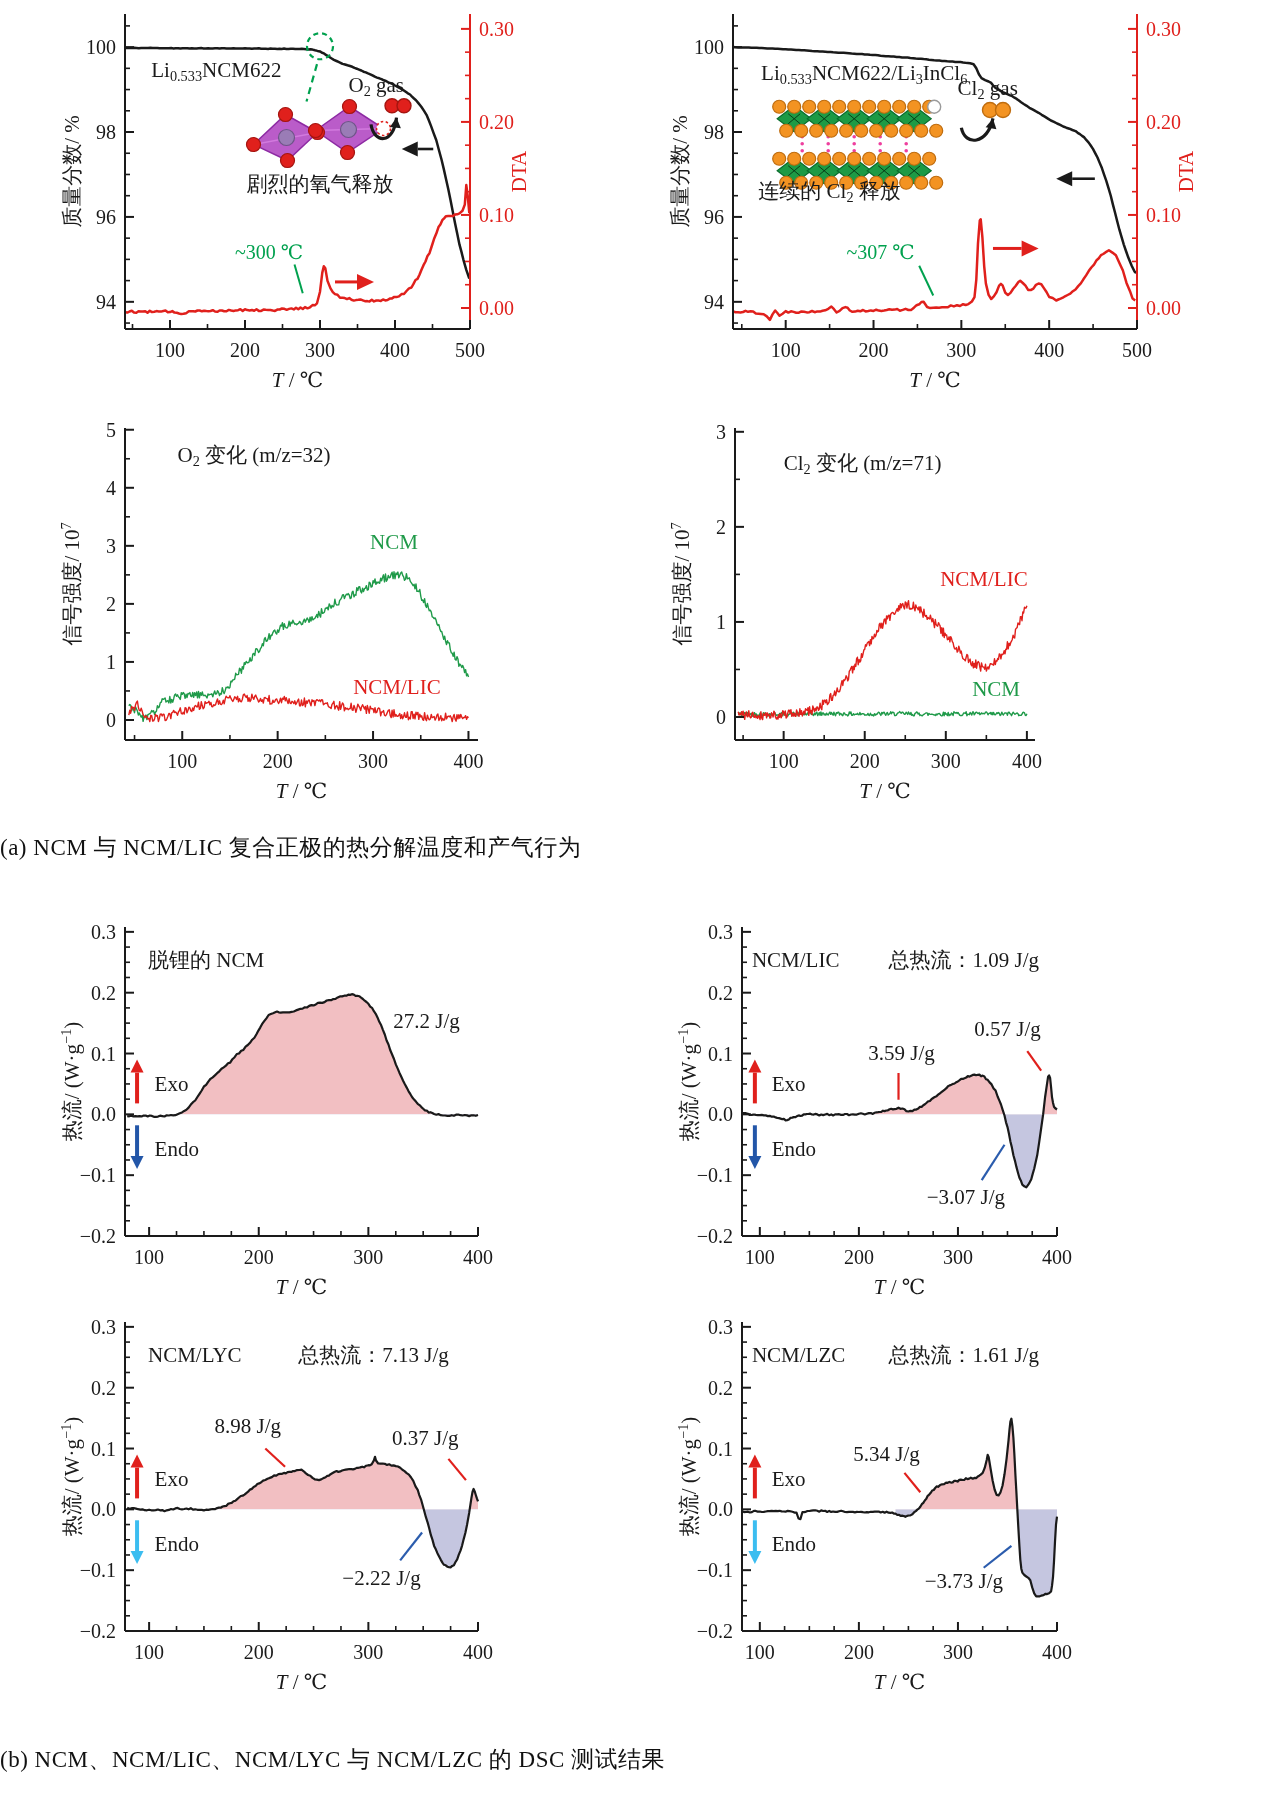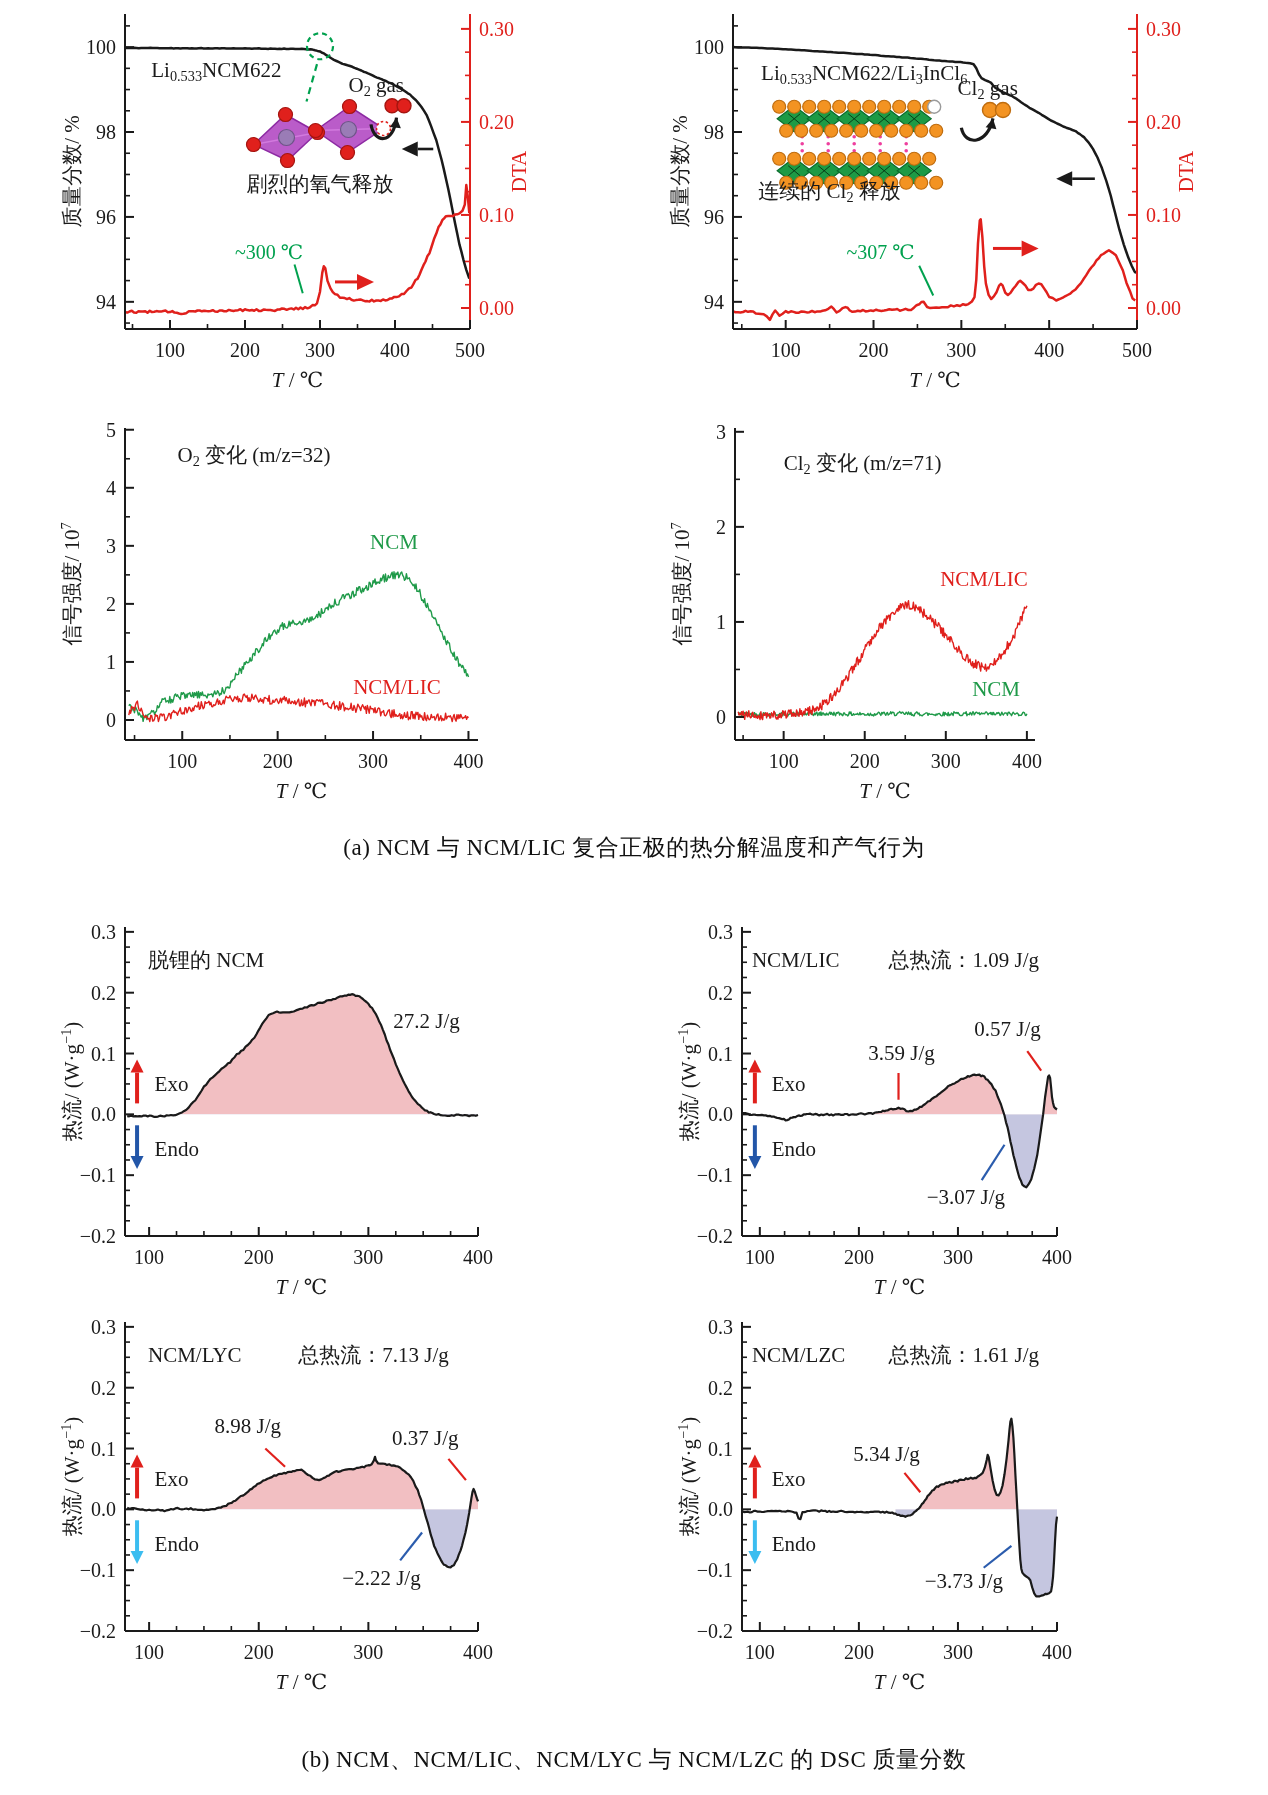--- a/index.html
+++ b/index.html
@@ -3,21 +3,21 @@
 <meta charset="utf-8">
 <style>
   html,body{margin:0;padding:0;background:#ffffff;}
   .figure{
     position:relative;width:1268px;height:1795px;background:#ffffff;
     font-family:"Liberation Serif","DejaVu Serif",serif;color:#111;
     overflow:hidden;
   }
   .chart{position:absolute;}
   .caption{
-    position:absolute;left:0;width:100%;text-align:center;
+    position:absolute;left:0;width:100%;
     font-size:23px;color:#111;letter-spacing:0.5px;
   }
   svg text{font-family:"Liberation Serif","DejaVu Serif",serif;}
 </style>
 </head>
 <body>
 
 <div class="figure">
   <div class="chart" style="left: 55px; top: 0px;"><svg width="565" height="400" viewBox="0 0 565 400">
         <path d="M70.0 48.0L72.3 47.9L74.6 47.9L76.9 47.9L79.2 47.8L81.5 47.9L83.8 48.2L86.2 47.9L88.5 47.9L90.8 48.0L93.1 48.0L95.4 47.8L97.7 48.0L100.0 47.9L102.3 47.9L104.6 48.2L106.9 48.2L109.2 48.2L111.5 48.2L113.8 48.2L116.2 48.1L118.5 48.4L120.8 48.2L123.1 48.2L125.4 48.4L127.7 48.2L130.0 48.2L132.3 48.2L134.6 48.5L136.9 48.3L139.2 48.5L141.5 48.6L143.8 48.3L146.2 48.1L148.5 48.5L150.8 48.6L153.1 48.3L155.4 48.5L157.7 48.4L160.0 48.3L162.3 48.2L164.6 48.6L166.9 48.2L169.2 48.2L171.5 48.4L173.8 48.6L176.2 48.6L178.5 48.2L180.8 48.4L183.1 48.4L185.4 48.5L187.7 48.4L190.0 48.3L192.3 48.6L194.6 48.4L196.9 48.7L199.2 48.5L201.5 48.5L203.8 48.3L206.2 48.7L208.5 48.7L210.8 48.8L213.1 48.9L215.4 48.6L217.7 48.8L220.0 48.7L222.3 48.9L224.5 48.8L226.8 48.9L229.0 48.6L231.3 49.0L233.5 49.0L235.8 48.7L238.0 48.7L240.3 49.0L242.5 48.9L244.6 49.0L246.8 48.8L248.9 49.0L251.1 49.2L253.2 49.5L255.4 49.3L257.5 49.6L260.0 50.3L262.5 50.9L265.0 51.4L267.0 52.7L269.0 53.4L271.0 54.9L273.6 56.5L276.3 58.3L278.9 59.9L281.5 61.0L283.5 61.9L285.5 62.8L287.5 63.9L290.0 64.5L292.5 65.3L295.0 66.0L297.3 66.8L299.5 67.9L301.8 68.7L304.0 69.6L306.3 70.5L308.5 71.7L310.8 72.4L313.0 73.4L315.3 74.3L317.5 75.4L319.8 76.7L322.0 77.6L324.3 78.3L326.5 79.1L328.8 80.3L331.0 81.0L333.3 82.3L335.5 83.2L337.8 84.2L340.0 85.5L342.5 86.8L345.0 88.1L347.5 89.6L350.0 91.2L352.5 93.1L355.0 94.5L357.0 96.6L359.0 98.5L361.0 100.2L363.6 103.4L366.3 106.7L368.9 110.6L371.5 114.8L373.8 120.2L376.0 125.9L378.6 133.1L381.3 140.3L383.9 150.0L386.5 159.5L388.8 169.1L391.0 179.0L393.3 189.3L395.5 199.9L397.8 211.8L400.0 223.1L402.3 234.1L404.5 244.7L406.4 251.7L408.3 259.3L411.3 269.9L414.3 278.5" fill="none" stroke="#1a1a1a" stroke-width="2.5" stroke-linejoin="round"></path>
@@ -669,14 +669,14 @@
           <text x="318.88679245283015" y="288.4212598425197" text-anchor="middle" font-size="21" fill="#1a1a1a"><tspan>−3.73 J/g</tspan></text>
           <line x1="338.6981132075472" y1="267.7401574803149" x2="366.433962264151" y2="245.84251968503938" stroke="#2b5cad" stroke-width="2.2" stroke-dasharray="none"></line>
           <line x1="109.87735849056604" y1="198.39763779527559" x2="109.87735849056604" y2="167.6023622047244" stroke="#e0201c" stroke-width="4"></line>
           <polygon points="109.87735849056604,154.6023622047244 103.37735849056604,167.6023622047244 116.37735849056604,167.6023622047244" fill="#e0201c"></polygon>
           <text x="126.71698113207547" y="186.2322834645669" text-anchor="start" font-size="21" fill="#1a1a1a"><tspan>Exo</tspan></text>
           <line x1="109.87735849056604" y1="220.29527559055117" x2="109.87735849056604" y2="251.09055118110234" stroke="#3bbdf0" stroke-width="4"></line>
           <polygon points="109.87735849056604,264.09055118110234 116.37735849056604,251.09055118110234 103.37735849056604,251.09055118110234" fill="#3bbdf0"></polygon>
           <text x="126.71698113207547" y="250.70866141732284" text-anchor="start" font-size="21" fill="#1a1a1a"><tspan>Endo</tspan></text>
         </g>
       </svg></div>
-  <div class="caption" style="top:1744px">(b) NCM、NCM/LIC、NCM/LYC 与 NCM/LZC 的 DSC 质量分数</div>
+  <div class="caption" style="top:1744px">(b) NCM、NCM/LIC、NCM/LYC 与 NCM/LZC 的 DSC 测试结果</div>
 </div>
 
 </body></html>

